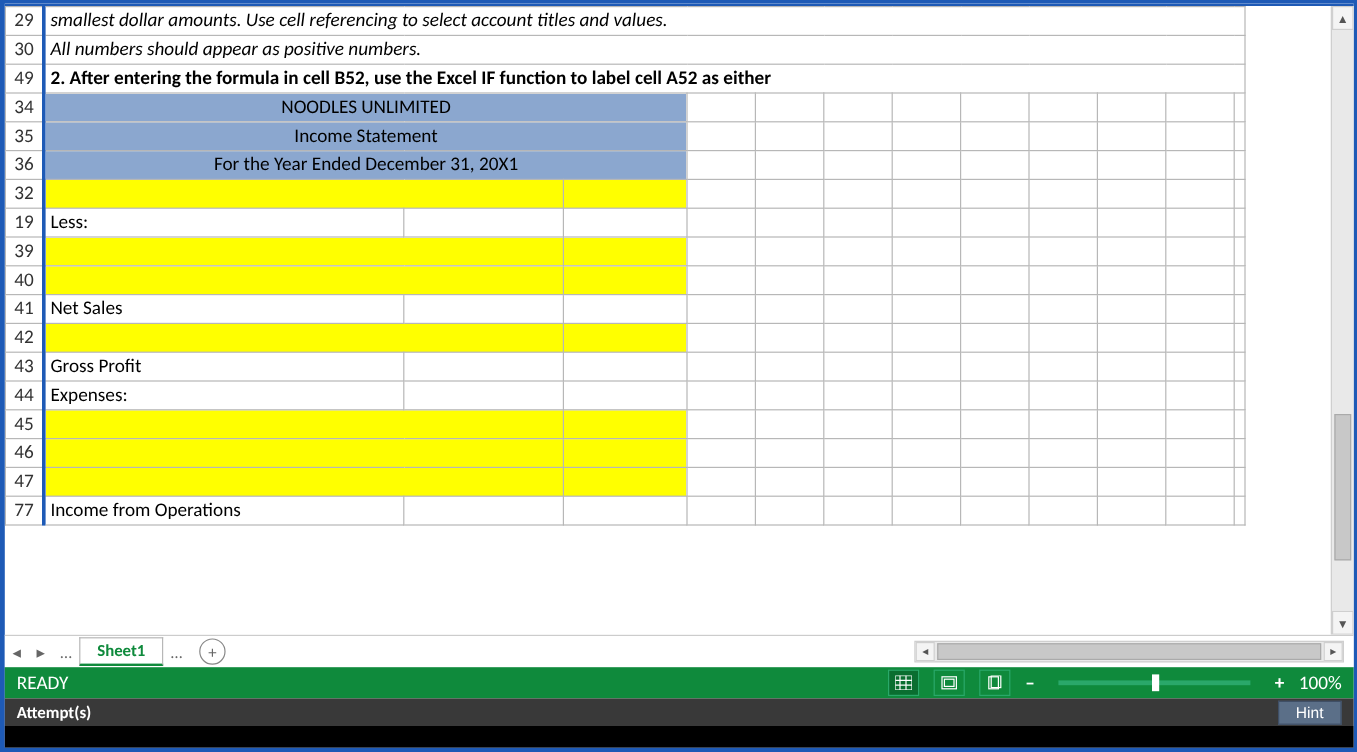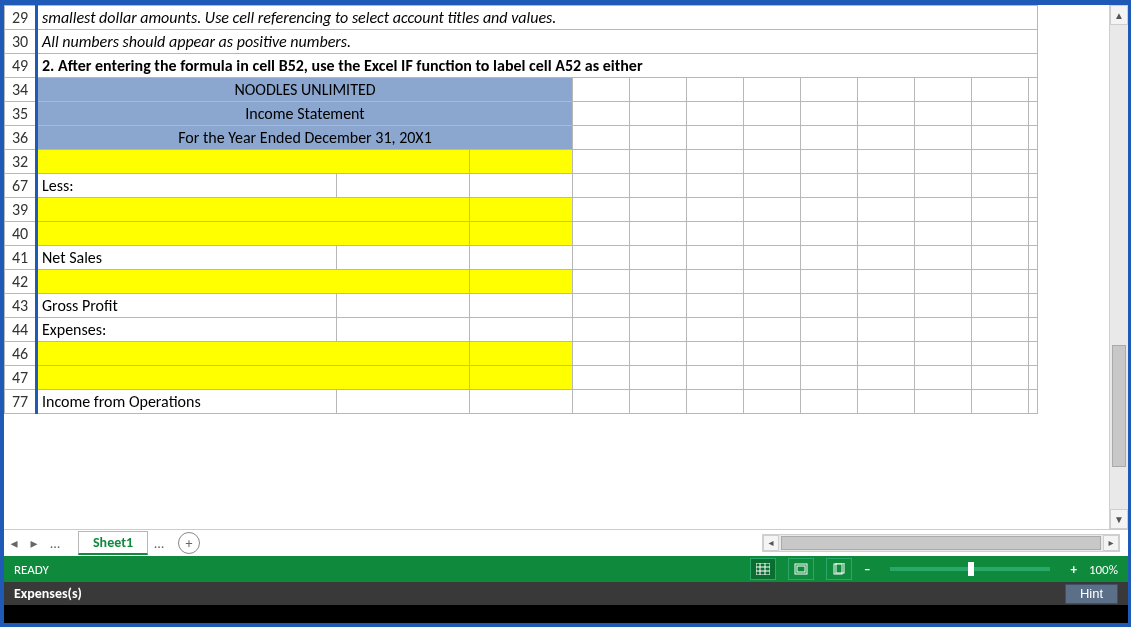--- a/index.html
+++ b/index.html
@@ -51,38 +51,38 @@
 .vsb .track{flex:1;background:#e9e9e9;position:relative;}
 .vsb .thumb{position:absolute;left:2px;right:2px;top:320px;height:120px;background:#c8c8c8;border:1px solid #aaa;}
 
 .tabrow{
   height:26px;display:flex;align-items:center;border-top:1px solid #ccc;background:#fff;font-size:14px;
 }
 .navtri{width:20px;text-align:center;color:#666;}
 .dots{width:22px;text-align:center;color:#666;}
 .tab{
   padding:2px 14px;border:1px solid #b7b7b7;border-bottom:2px solid #0f8a3c;
-  color:#0f8a3c;font-weight:700;background:#fff;margin-left:12px;
+  color:#0f8a3c;font-weight:700;background:#fff;
 }
 .addsheet{
   width:20px;height:20px;border:1px solid #888;border-radius:50%;display:inline-flex;
   align-items:center;justify-content:center;margin-left:8px;color:#666;font-size:14px;
 }
 .hscroll{
   flex:1;display:flex;align-items:center;justify-content:flex-end;padding-right:8px;gap:0;
 }
 .hsb{
   width:356px;height:16px;border:1px solid #cfcfcf;background:#e9e9e9;display:flex;align-items:center;
 }
 .hsb .harrow{width:16px;text-align:center;font-size:10px;color:#555;background:#f4f4f4;border:1px solid #cfcfcf;height:100%;box-sizing:border-box;line-height:14px;}
 .hsb .htrack{flex:1;position:relative;height:100%;}
 .hsb .hthumb{position:absolute;left:2px;right:2px;top:1px;bottom:1px;background:#c8c8c8;border:1px solid #aaa;}
 
 .status{
-  height:26px;background:#0f8a3c;color:#fff;display:flex;align-items:center;font-size:13px;
+  height:26px;background:#0f8a3c;color:#fff;display:flex;align-items:center;font-size:16px;
   padding:0 10px;gap:12px;
 }
 .status .spacer{flex:1;}
 .viewbtn{width:24px;height:20px;display:inline-flex;align-items:center;justify-content:center;border:1px solid #2aa86a;}
 .viewbtn.active{background:#0a6e30;}
 .zoomslider{
   width:160px;height:4px;background:#2aa86a;position:relative;margin:0 8px;
 }
 .zoomslider .handle{position:absolute;left:78px;top:-5px;width:6px;height:14px;background:#fff;}
 .plusminus{color:#fff;font-weight:700;}
@@ -180,21 +180,21 @@
               <td></td>
               <td></td>
               <td></td>
               <td></td>
               <td></td>
               <td></td>
               <td></td>
               <td></td>
             </tr>
             <tr>
-              <td class="rowhdr">67</td>
+              <td class="rowhdr">19</td>
               <td class="blk">Less:</td>
               <td class="blk"></td>
               <td class="blk"></td>
               <td></td>
               <td></td>
               <td></td>
               <td></td>
               <td></td>
               <td></td>
               <td></td>
@@ -271,20 +271,34 @@
               <td></td>
               <td></td>
               <td></td>
               <td></td>
             </tr>
             <tr>
               <td class="rowhdr">44</td>
               <td class="blk">Expenses:</td>
               <td class="blk"></td>
               <td class="blk"></td>
+              <td></td>
+              <td></td>
+              <td></td>
+              <td></td>
+              <td></td>
+              <td></td>
+              <td></td>
+              <td></td>
+              <td></td>
+            </tr>
+            <tr>
+              <td class="rowhdr">45</td>
+              <td colspan="2" class="yellow"></td>
+              <td class="yellow"></td>
               <td></td>
               <td></td>
               <td></td>
               <td></td>
               <td></td>
               <td></td>
               <td></td>
               <td></td>
               <td></td>
             </tr>
@@ -389,17 +403,17 @@
     </span>
     <span class="plusminus">–</span>
     <span class="zoomslider">
         <span class="handle"></span>
       </span>
     <span class="plusminus">+</span>
     <span>100%</span>
   </div>
 
   <div class="attempts">
-    <span>Expenses(s)</span>
+    <span>Attempt(s)</span>
     <button class="hintbtn">Hint</button>
   </div>
   <div class="belowbar"></div>
 </div>
 
 </body></html>

